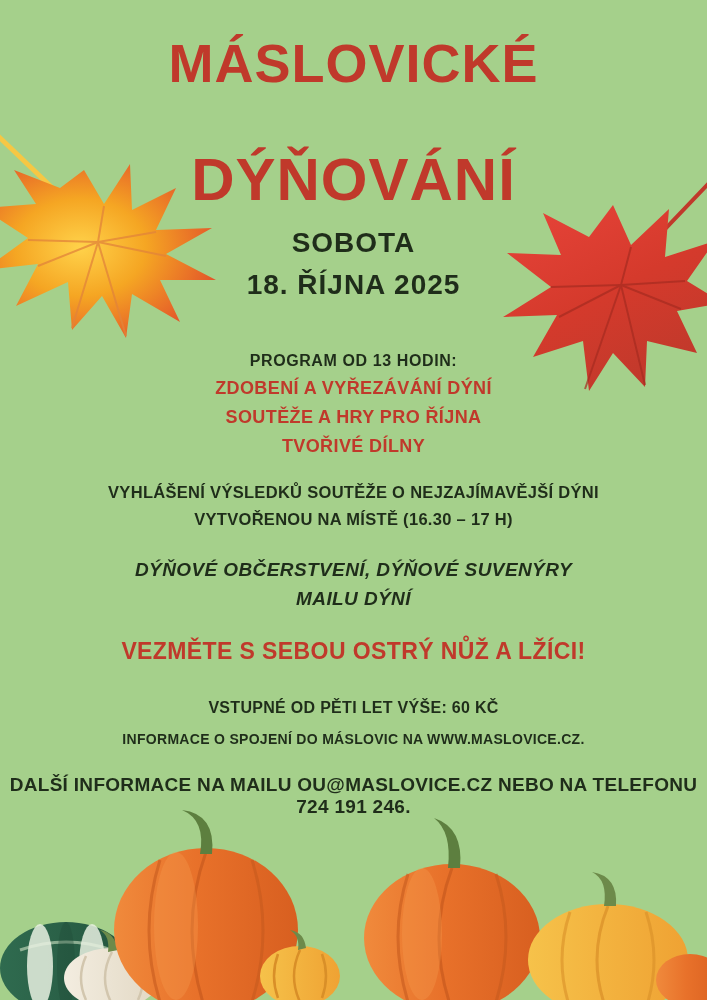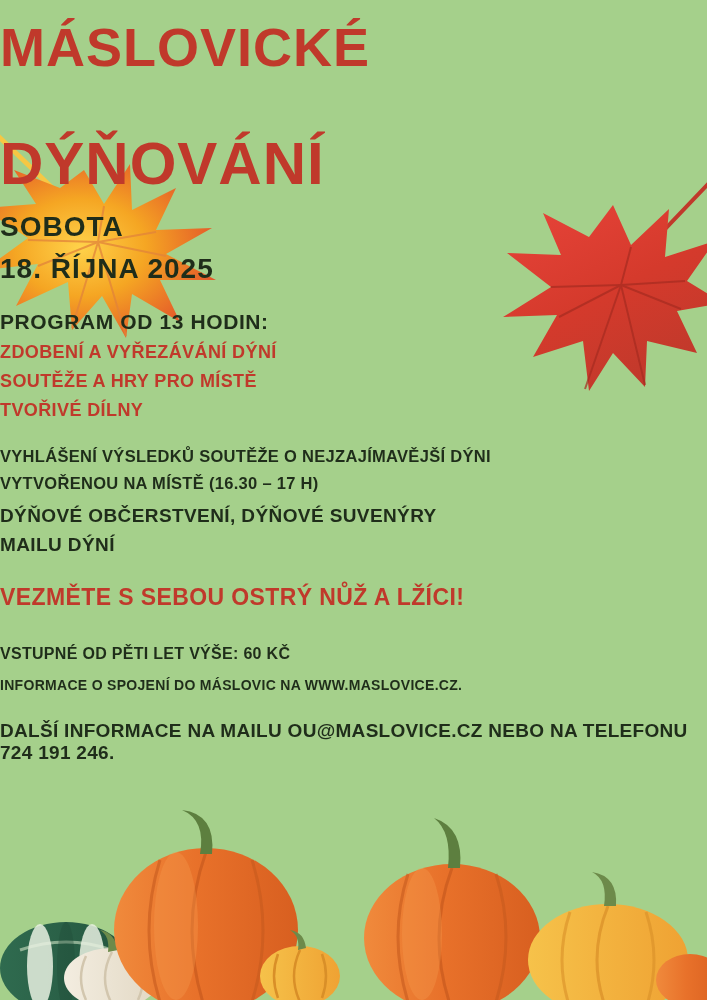--- a/index.html
+++ b/index.html
@@ -36,21 +36,22 @@
     right: 0;
     bottom: 0;
     height: 190px;
     pointer-events: none;
   }
 
   
   .content {
     position: relative;
     z-index: 5;
-    padding-top: 20px;
+    text-align: center;
+    padding-top: 36px;
   }
   .title-1, .title-2 {
     color: #c0392b;
     font-weight: 800;
     letter-spacing: 1px;
     line-height: 1.02;
     margin: 0;
   }
   .title-1 { font-size: 54px; }
   .title-2 { font-size: 60px; margin-top: 58px; }
@@ -61,43 +62,43 @@
     font-size: 28px;
     letter-spacing: 1px;
     margin-top: 14px;
     line-height: 1.35;
   }
   .subtitle .date { display: block; margin-top: 4px; }
 
   .program-head {
     color: #1f2d1a;
     font-weight: 800;
-    font-size: 21px;
+    font-size: 16px;
     letter-spacing: 0.6px;
-    margin-top: 22px;
+    margin-top: 48px;
   }
   .program-item {
     color: #c0392b;
     font-weight: 800;
     font-size: 18px;
     letter-spacing: 0.4px;
     margin-top: 8px;
   }
 
   .detail-block { margin-top: 26px; }
   .detail-line {
     color: #1f2d1a;
     font-weight: 700;
     font-size: 16.5px;
     letter-spacing: 0.3px;
     margin-top: 8px;
   }
   .detail-line.red { color: #c0392b; }
 
-  .refresh-block { margin-top: 12px; }
+  .refresh-block { margin-top: 30px; font-style: italic; }
   .refresh-line {
     color: #1f2d1a;
     font-weight: 800;
     font-size: 19px;
     letter-spacing: 0.4px;
     margin-top: 7px;
   }
 
   .warning {
     color: #c0392b;
@@ -174,21 +175,21 @@
     <h1 class="title-2">DÝŇOVÁNÍ</h1>
 
     <div class="subtitle">
       <span>SOBOTA</span>
       <span class="date">18. ŘÍJNA 2025</span>
     </div>
 
     <div class="program-head">PROGRAM OD 13 HODIN:</div>
 
     <div class="program-item">ZDOBENÍ A VYŘEZÁVÁNÍ DÝNÍ</div>
-    <div class="program-item">SOUTĚŽE A HRY PRO MÍSTĚ</div>
+    <div class="program-item">SOUTĚŽE A HRY PRO ŘÍJNA</div>
     <div class="program-item">TVOŘIVÉ DÍLNY</div>
 
     <div class="detail-block">
       <div class="detail-line">VYHLÁŠENÍ VÝSLEDKŮ SOUTĚŽE O NEJZAJÍMAVĚJŠÍ DÝNI</div>
       <div class="detail-line">VYTVOŘENOU NA MÍSTĚ (16.30 – 17 H)</div>
     </div>
 
     <div class="refresh-block">
       <div class="refresh-line">DÝŇOVÉ OBČERSTVENÍ, DÝŇOVÉ SUVENÝRY</div>
       <div class="refresh-line">MAILU DÝNÍ</div>

